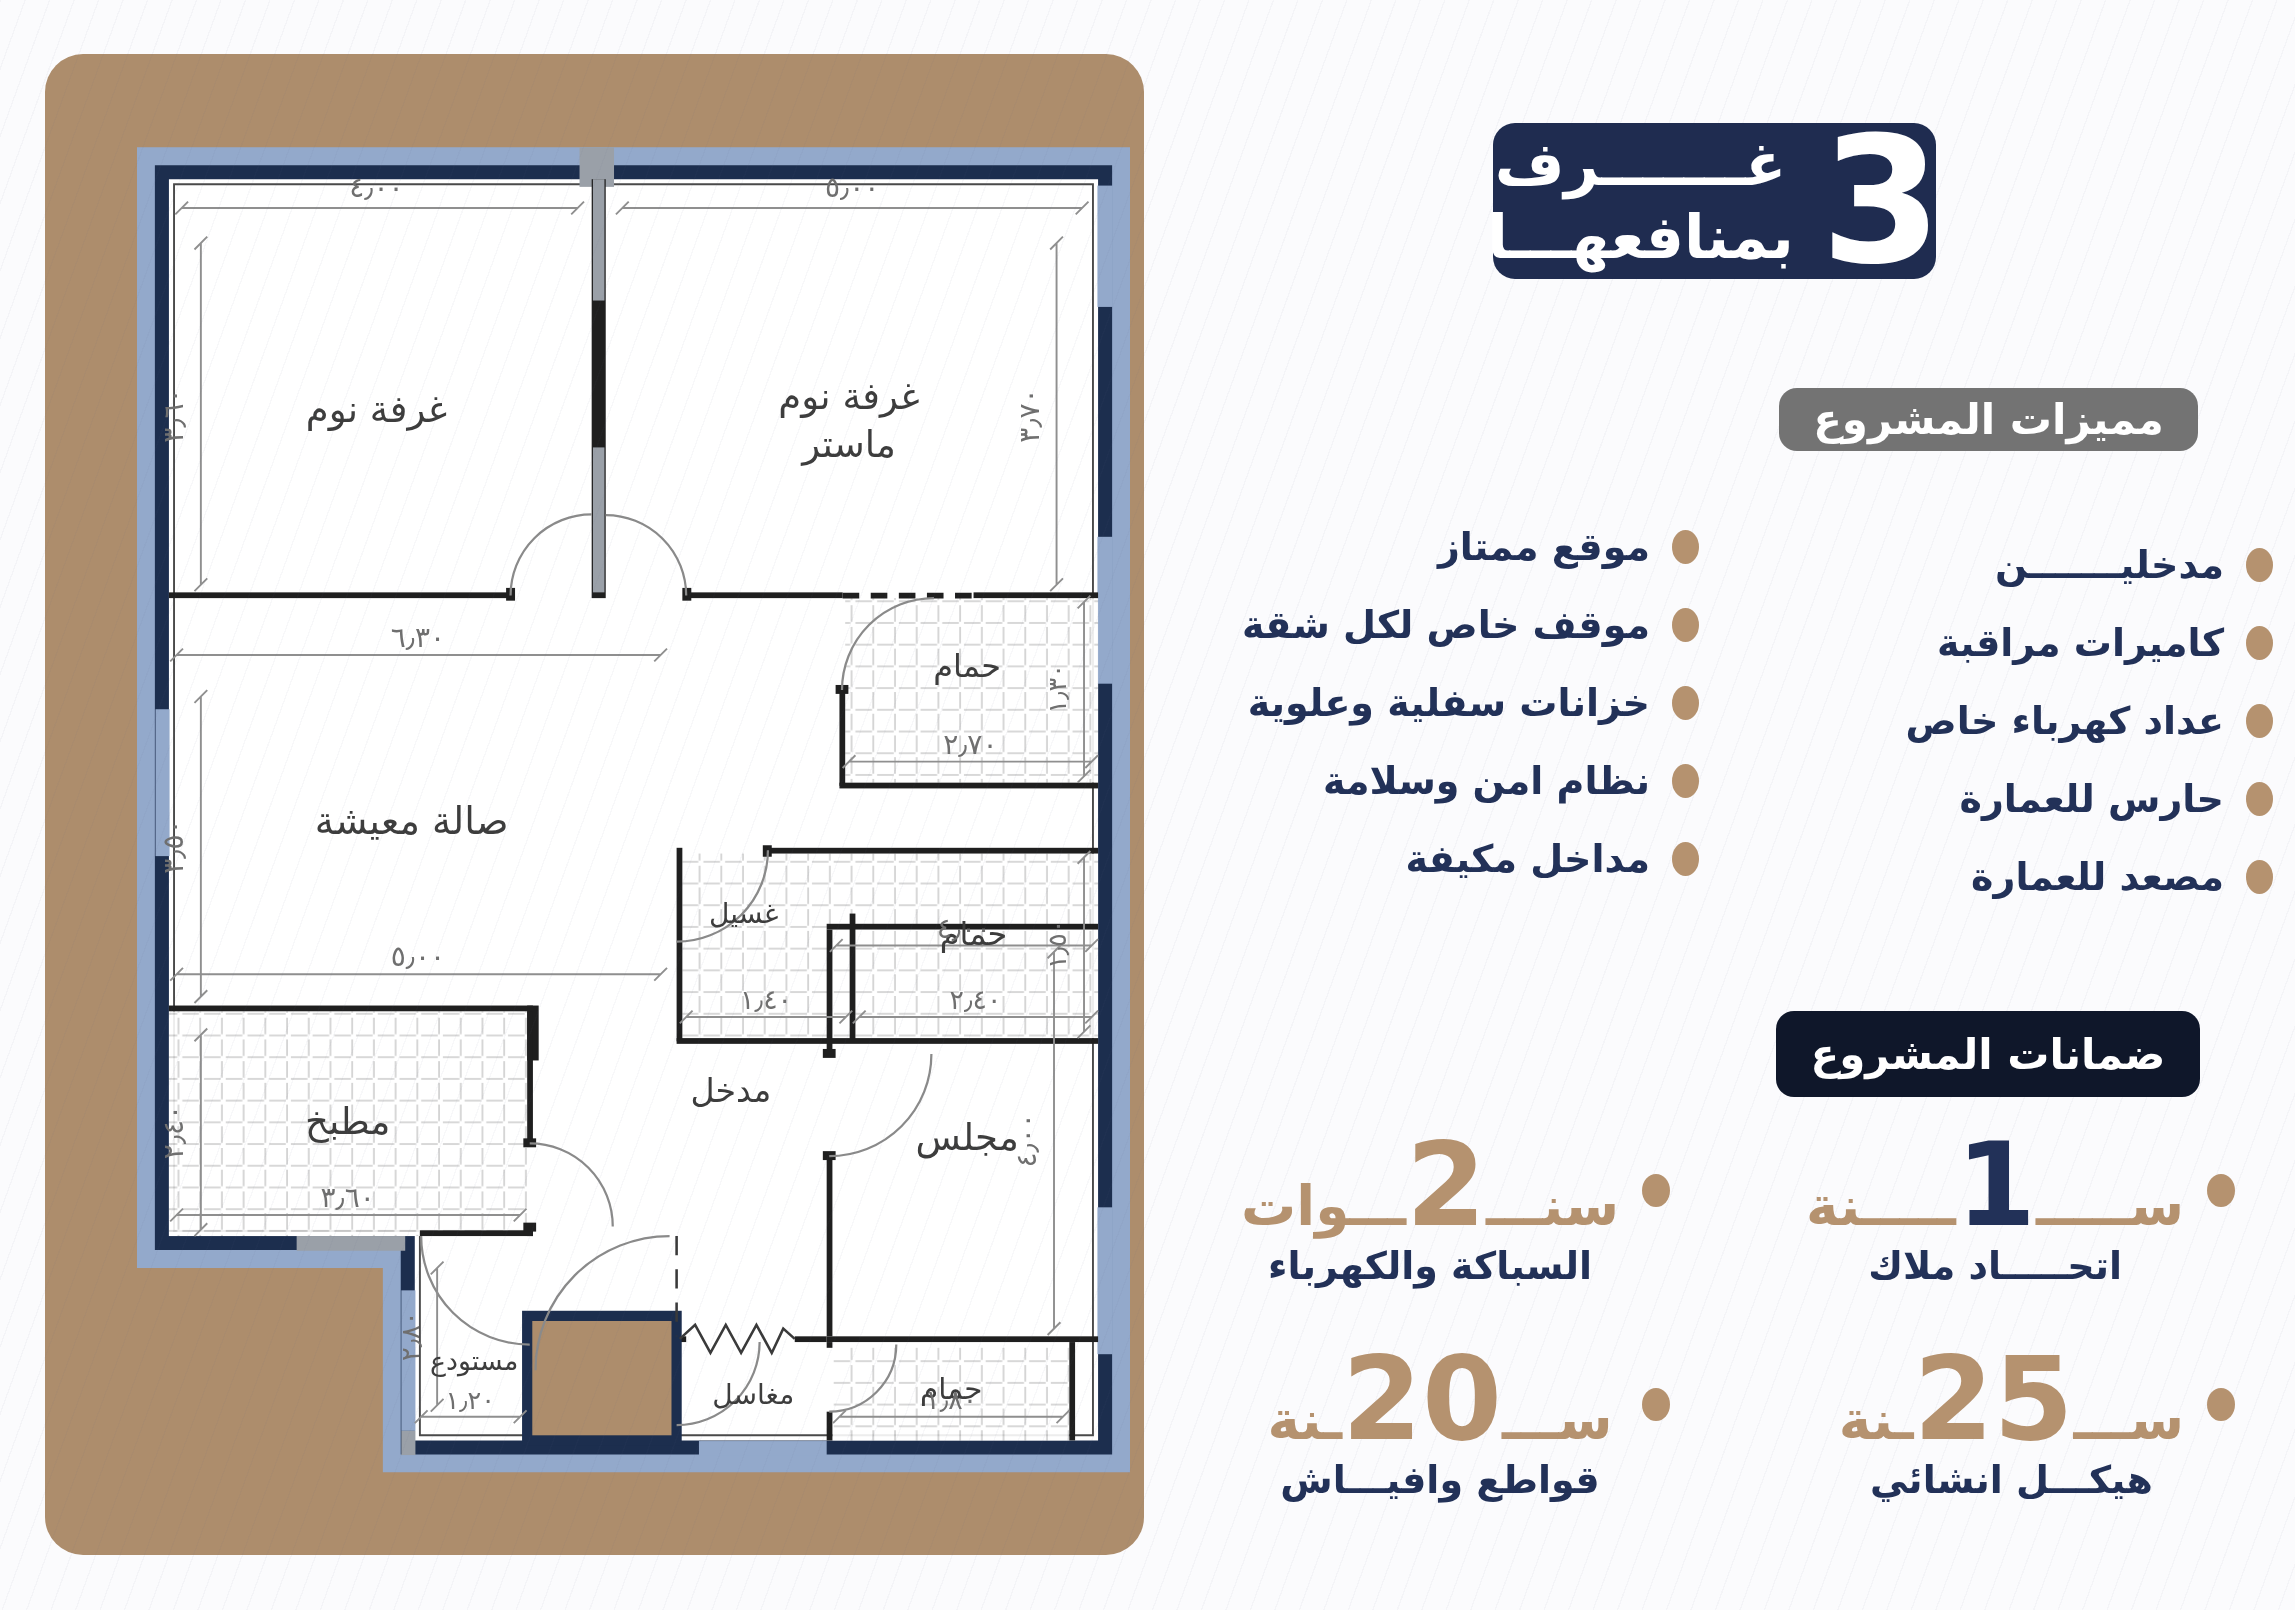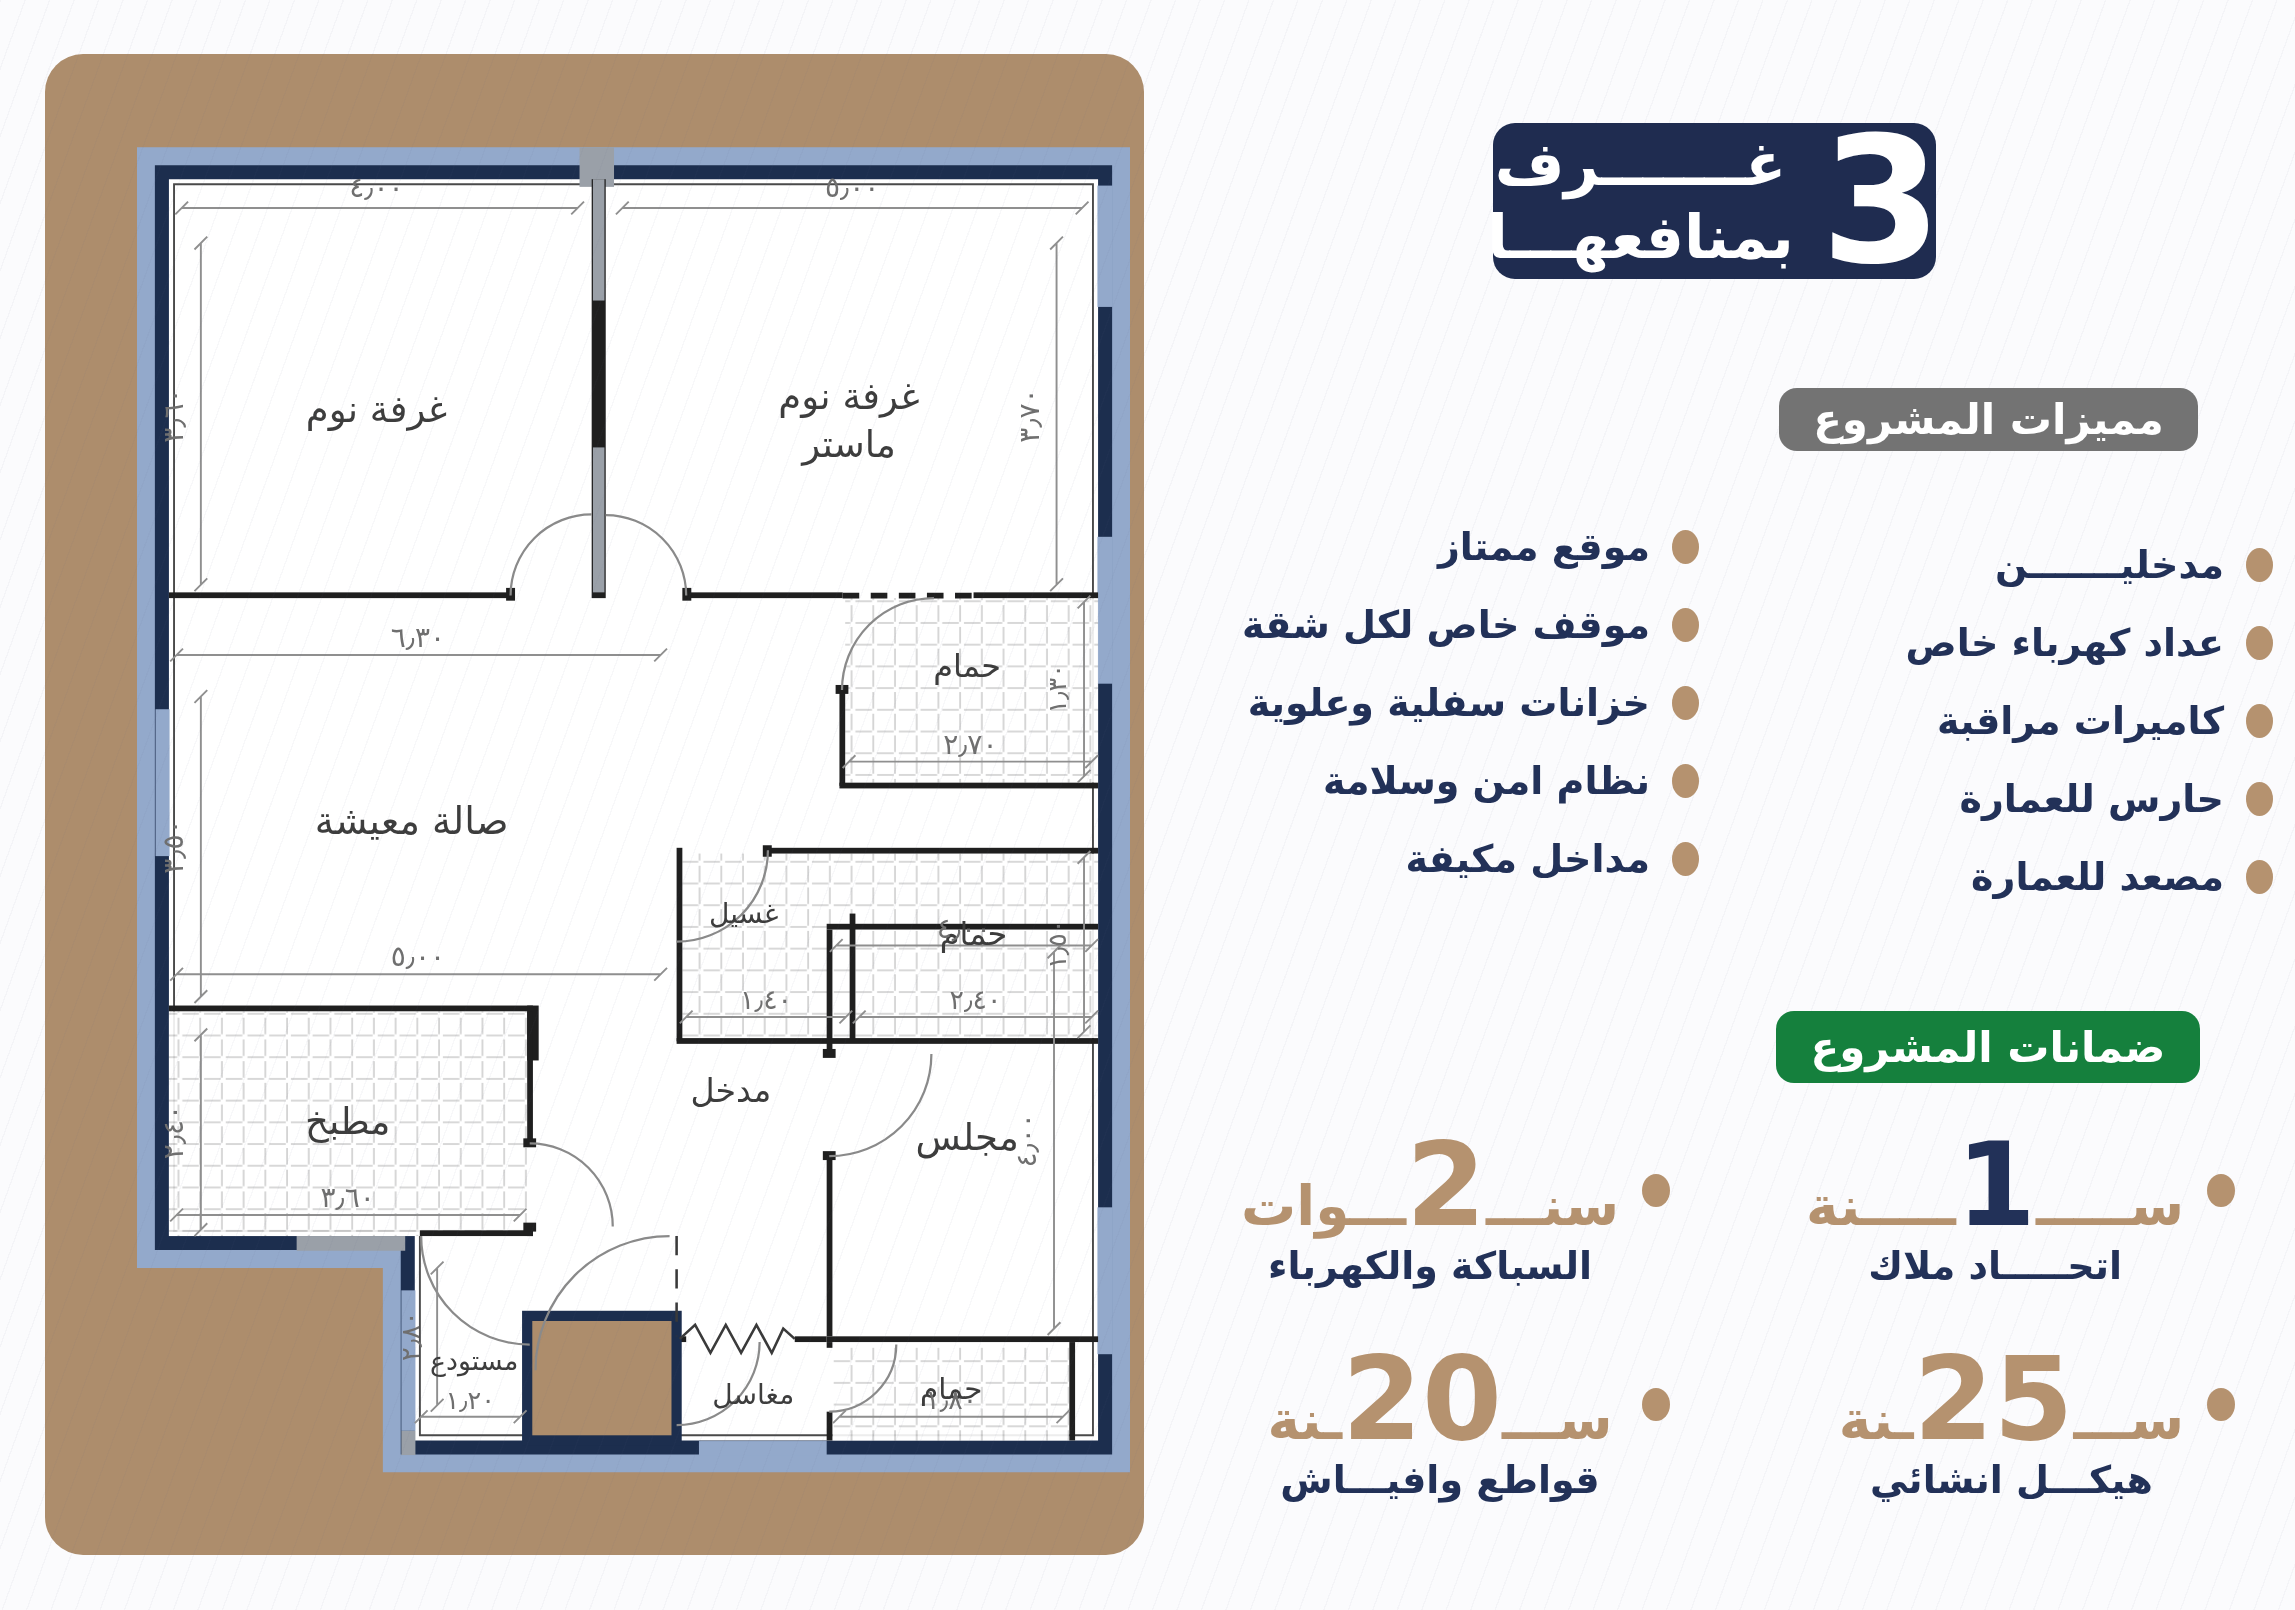--- a/index.html
+++ b/index.html
@@ -13,21 +13,21 @@
   .plan-svg{position:absolute;left:137px;top:147px;width:993px;height:1332px;}
   
   .badge{position:absolute;left:1493px;top:123px;width:443px;height:156px;background:#1f2c50;
          border-radius:22px;display:flex;align-items:center;justify-content:center;gap:27px;z-index:2;}
   .badge-num{color:#ffffff;font-size:174px;font-weight:bold;line-height:147px;}
   .badge-lines{color:#ffffff;font-size:60px;font-weight:bold;text-align:center;line-height:1.22;}
   
   .pill{position:absolute;border-radius:18px;display:flex;align-items:center;justify-content:center;
         color:#fff;font-weight:bold;z-index:2;}
   .pill.features-pill{left:1779px;top:388px;width:419px;height:63px;background:#737373;font-size:42px;}
-  .pill.guarantees-pill{left:1776px;top:1011px;width:424px;height:72px;background:#15803d;font-size:42px;}
+  .pill.guarantees-pill{left:1776px;top:1011px;width:424px;height:86px;background:#0f172a;font-size:42px;}
   
   .f-col{position:absolute;display:flex;flex-direction:column;z-index:2;}
   .f-col.right{left:1788px;top:526px;width:485px;}
   .f-col.left{left:1201px;top:508px;width:498px;}
   .f-row{display:flex;align-items:center;height:78px;}
   .f-bullet{flex:0 0 auto;width:27px;height:34px;border-radius:50%;background:#b5926f;margin-left:22px;}
   .f-text{color:#223158;font-size:38px;font-weight:bold;white-space:nowrap;}
   
   .g-item{position:absolute;display:flex;align-items:flex-start;z-index:2;}
   .g-bullet{flex:0 0 auto;width:28px;height:33px;border-radius:50%;background:#b5926f;margin-left:23px;margin-top:40px;}
@@ -224,25 +224,25 @@
 
   <div class="pill features-pill">مميزات المشروع</div>
 
   <div class="f-col right" dir="rtl">
     <div class="f-row">
       <span class="f-bullet"></span>
       <span class="f-text">مدخليـــــــن</span>
     </div>
     <div class="f-row">
       <span class="f-bullet"></span>
+      <span class="f-text">كاميرات مراقبة</span>
+    </div>
+    <div class="f-row">
+      <span class="f-bullet"></span>
       <span class="f-text">عداد كهرباء خاص</span>
-    </div>
-    <div class="f-row">
-      <span class="f-bullet"></span>
-      <span class="f-text">كاميرات مراقبة</span>
     </div>
     <div class="f-row">
       <span class="f-bullet"></span>
       <span class="f-text">حارس للعمارة</span>
     </div>
     <div class="f-row">
       <span class="f-bullet"></span>
       <span class="f-text">مصعد للعمارة</span>
     </div>
   </div>

